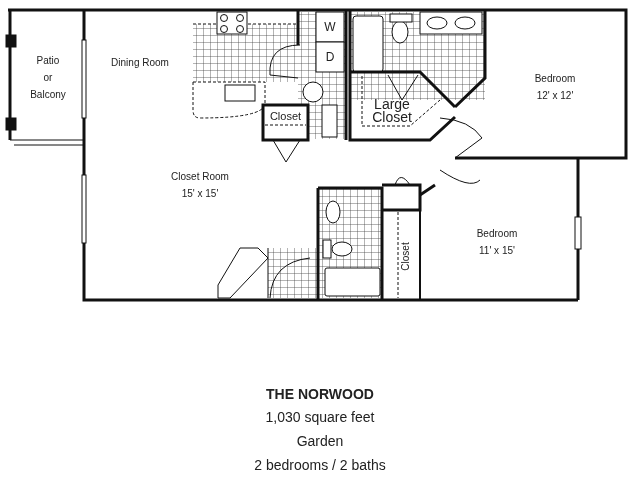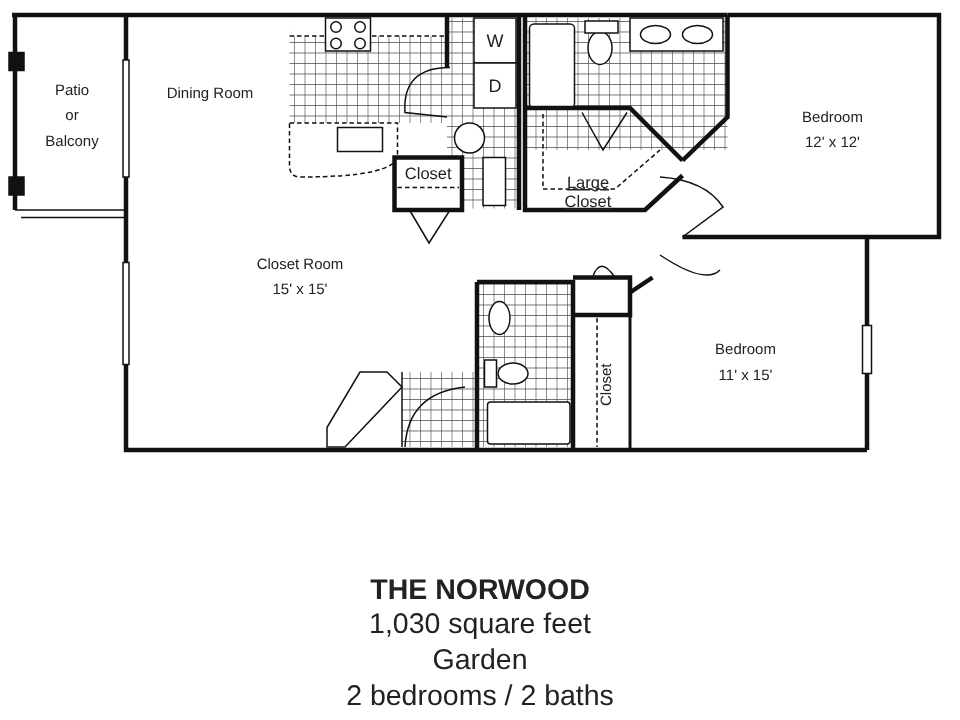--- a/index.html
+++ b/index.html
@@ -1,19 +1,19 @@
 <!DOCTYPE html>
 <html><head>
 <meta charset="utf-8">
 <style>
   html,body{margin:0;padding:0;background:#fff;}
   body{width:640px;height:480px;position:relative;overflow:hidden;font-family:"Liberation Sans",sans-serif;color:#222;}
   svg{position:absolute;left:0;top:0;}
   .lbl{position:absolute;font-size:10px;text-align:center;line-height:17px;color:#222;}
-  .caption{position:absolute;left:0;width:640px;text-align:center;font-size:19px;line-height:18px;color:#222;}
+  .caption{position:absolute;left:0;width:640px;text-align:center;font-size:14px;line-height:18px;color:#222;}
   .title{font-weight:bold;top:385px;}
 </style>
 </head>
 <body>
 
 <svg width="640" height="480">
   <defs>
     <pattern id="tile" width="7" height="7" patternUnits="userSpaceOnUse">
       <path d="M0 0 H7 M0 0 V7" stroke="#444" stroke-width="0.8" fill="none"></path>
     </pattern>
@@ -113,21 +113,21 @@
   <div>15' x 15'</div>
 </div>
 <div class="lbl" style="left:510px;top:70px;width:90px;">
   <div>Bedroom</div>
   <div>12' x 12'</div>
 </div>
 <div class="lbl" style="left:452px;top:225px;width:90px;">
   <div>Bedroom</div>
   <div>11' x 15'</div>
 </div>
-<div class="lbl" style="left:362px;top:116px;width:60px;font-size:11px;line-height:13px;text-decoration:underline;">
+<div class="lbl" style="left:362px;top:98px;width:60px;font-size:14px;line-height:13px;">
   <div>Large</div>
   <div>Closet</div>
 </div>
 <div class="lbl" style="left:263px;top:108px;width:45px;font-size:11px;">Closet</div>
 <div class="lbl" style="left:380px;top:248px;width:50px;font-size:10px;transform:rotate(-90deg);">Closet</div>
 <div class="lbl" style="left:316px;top:19px;width:28px;font-size:12px;">W</div>
 <div class="lbl" style="left:316px;top:49px;width:28px;font-size:12px;">D</div>
 
 <div class="caption title">THE NORWOOD</div>
 <div class="caption" style="top:408px;">1,030 square feet</div>

